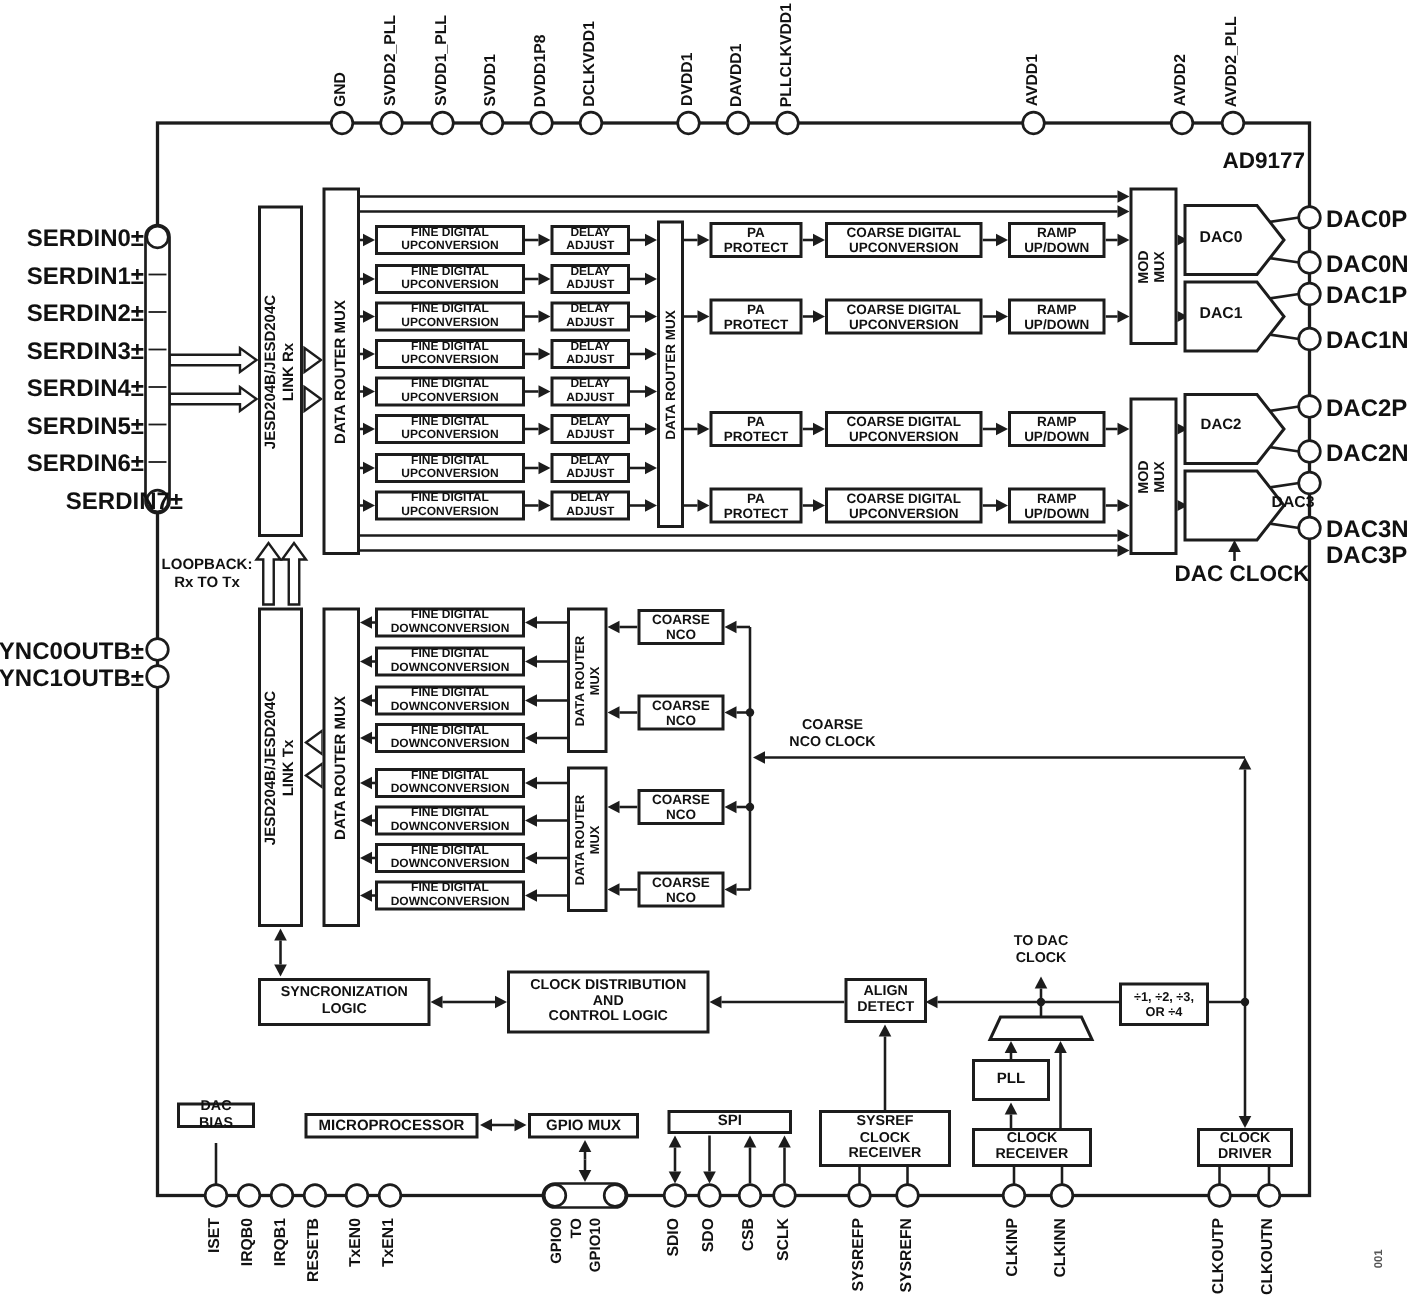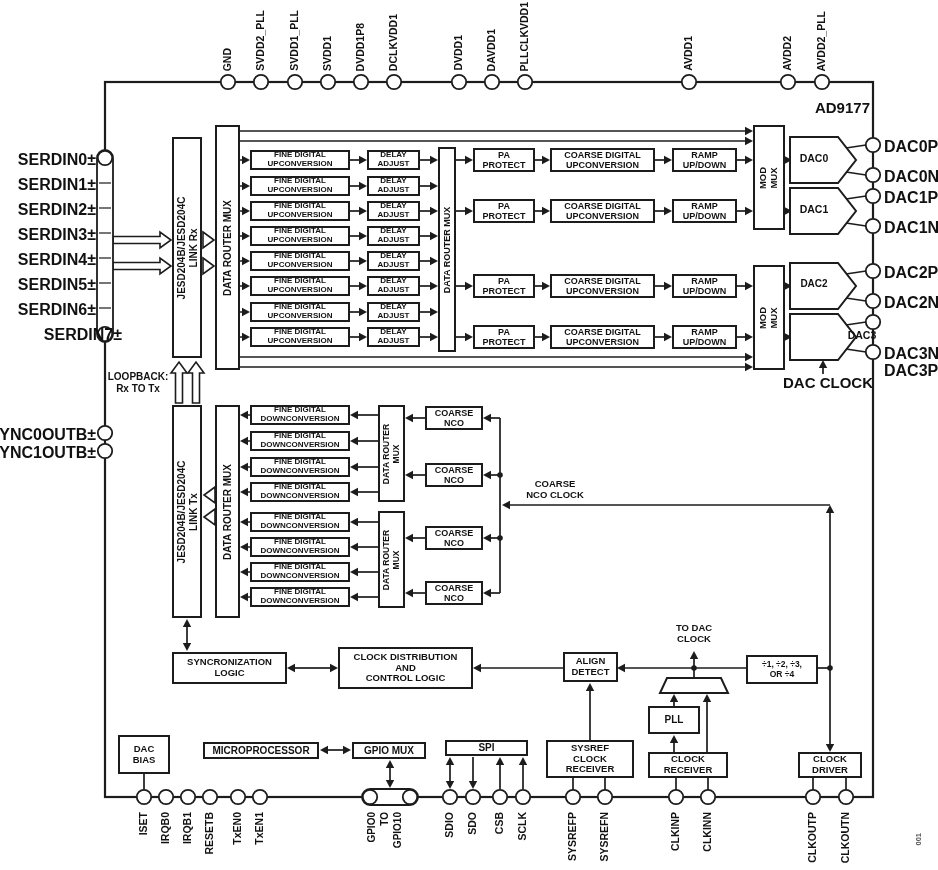--- a/index.html
+++ b/index.html
@@ -608,21 +608,21 @@
           <span>AND</span>
           <span>CONTROL LOGIC</span>
         </div>
       </div>
       <div class="blk" style="left: 563px; top: 652px; width: 55px; height: 30px; font-size: 9.5px;">
         <div class="hin">
           <span>ALIGN</span>
           <span>DETECT</span>
         </div>
       </div>
-      <div class="blk" style="left: 746px; top: 655px; width: 72px; height: 29px; font-size: 8.5px;">
+      <div class="blk" style="left: 746px; top: 655px; width: 60px; height: 29px; font-size: 8.5px;">
         <div class="hin">
           <span>÷1, ÷2, ÷3,</span>
           <span>OR ÷4</span>
         </div>
       </div>
       <div class="blk" style="left: 648px; top: 706px; width: 52px; height: 28px; font-size: 10px; text-align: right;">
         <div class="hin">
           <span>PLL</span>
         </div>
       </div>
@@ -638,21 +638,21 @@
           <span>CLOCK</span>
           <span>RECEIVER</span>
         </div>
       </div>
       <div class="blk" style="left: 798px; top: 752px; width: 64px; height: 26px; font-size: 9.5px;">
         <div class="hin">
           <span>CLOCK</span>
           <span>DRIVER</span>
         </div>
       </div>
-      <div class="blk" style="left: 118px; top: 735px; width: 52px; height: 39px; font-size: 9.5px;">
+      <div class="blk" style="left: 118px; top: 735px; width: 52px; height: 17px; font-size: 9.5px;">
         <div class="hin">
           <span>DAC</span>
           <span>BIAS</span>
         </div>
       </div>
       <div class="blk" style="left: 203px; top: 742px; width: 116px; height: 17px; font-size: 10px;">
         <div class="hin">
           <span>MICROPROCESSOR</span>
         </div>
       </div>

